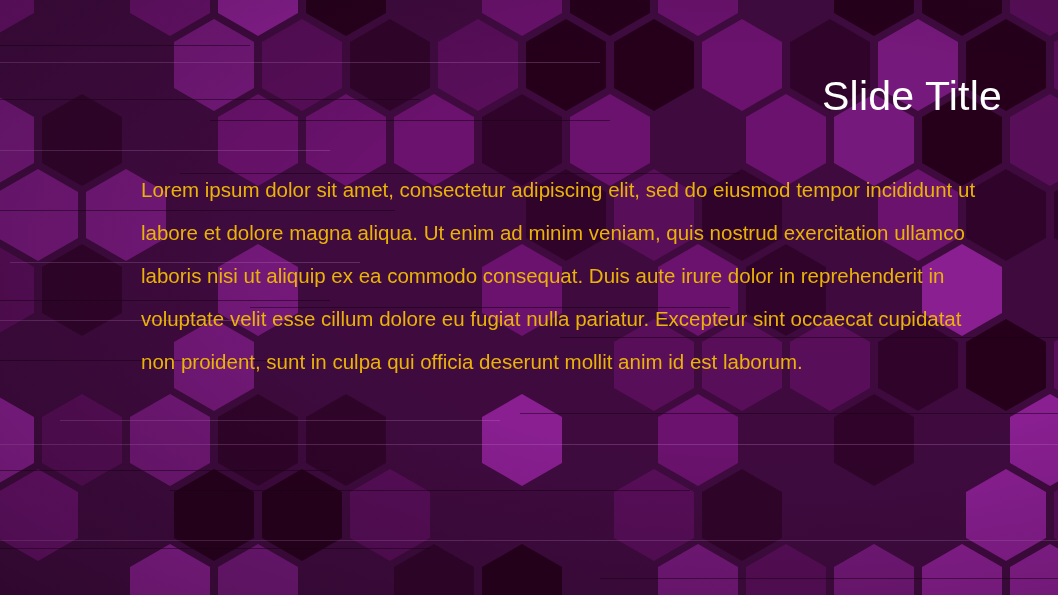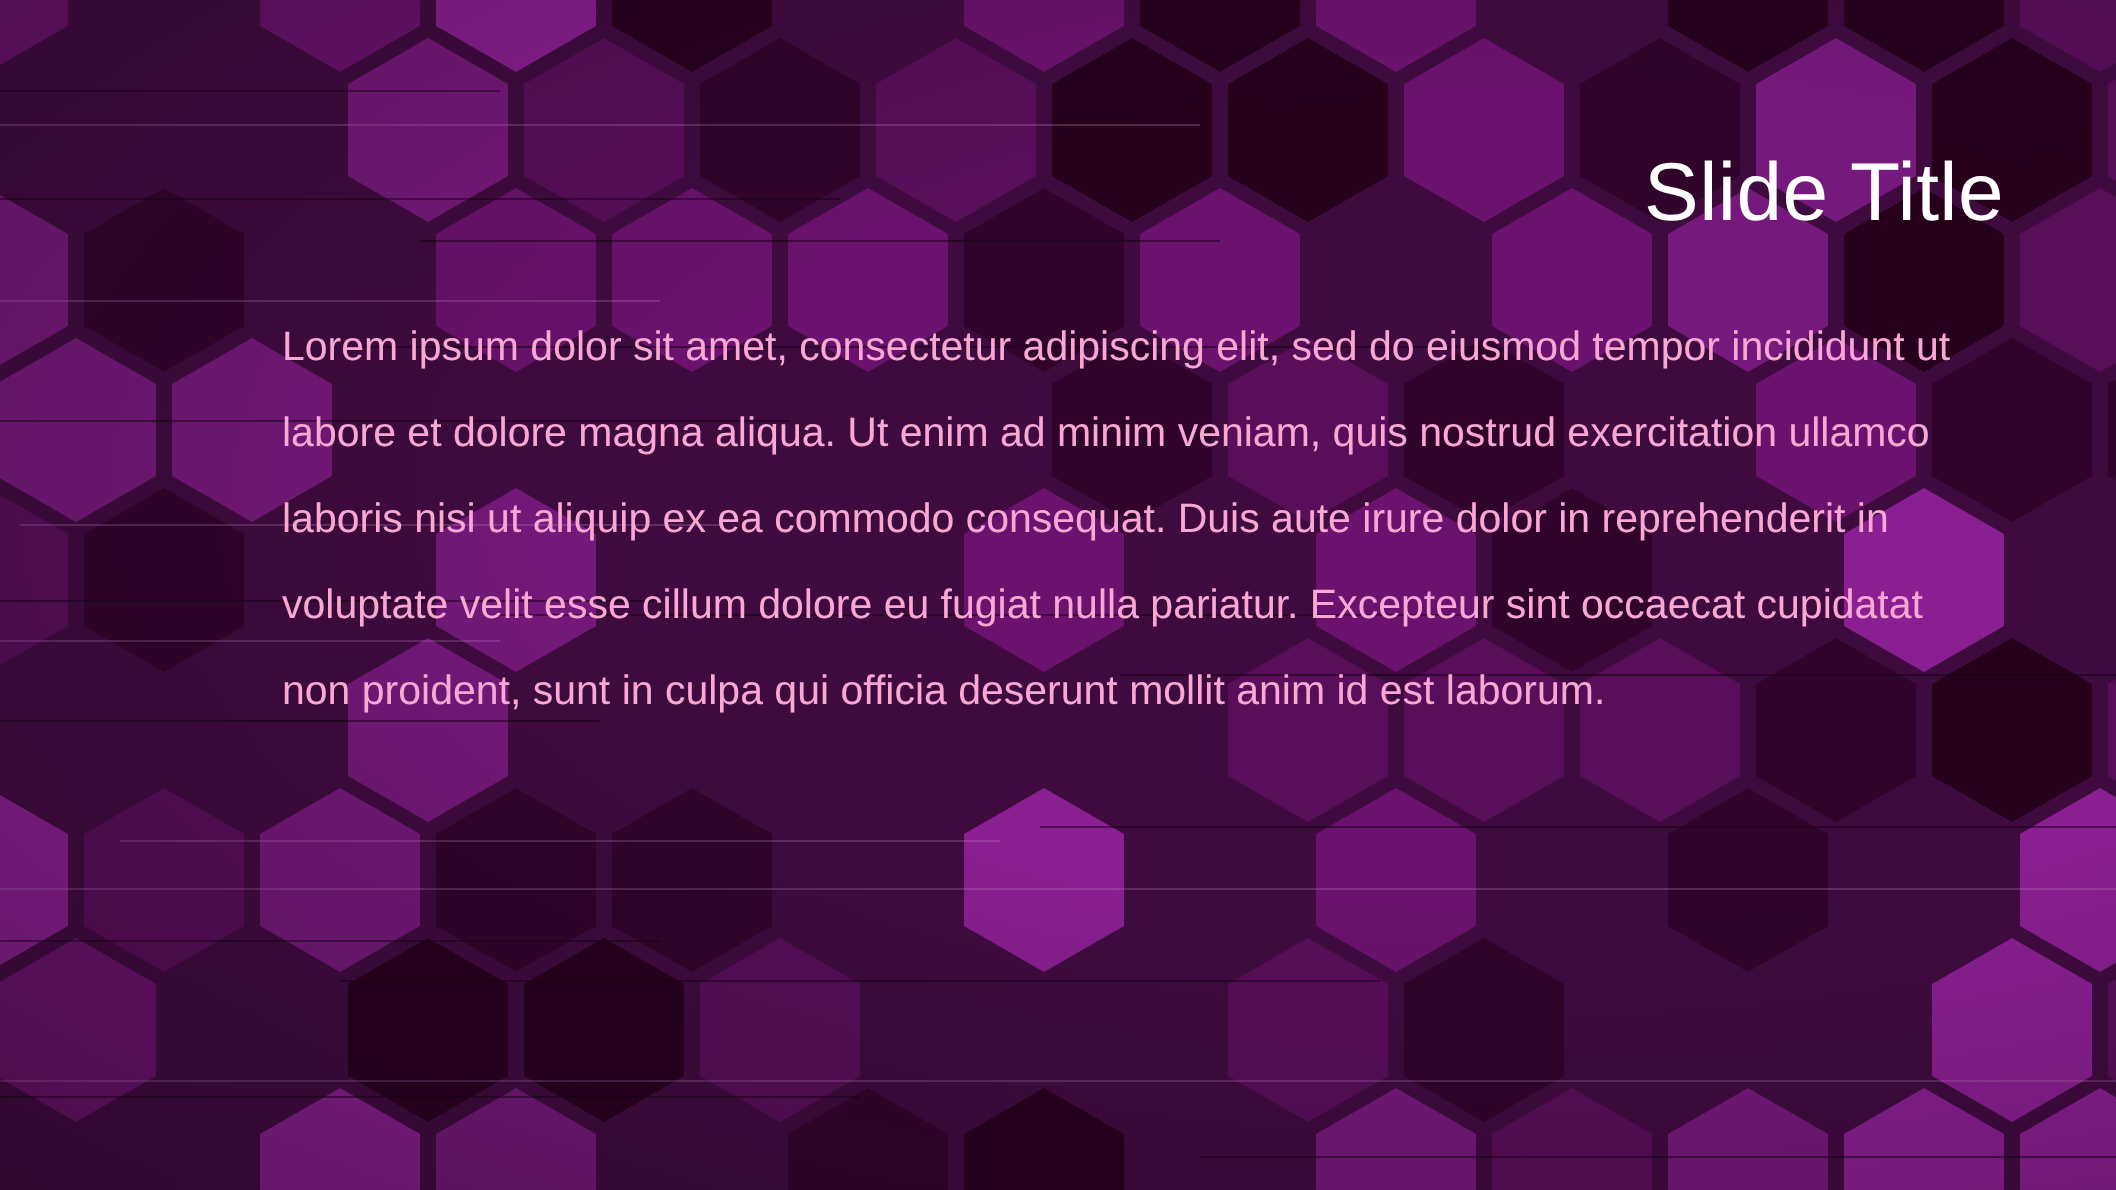--- a/index.html
+++ b/index.html
@@ -76,27 +76,27 @@
     line-height: 1.08;
     letter-spacing: 0.2px;
     color: #ffffff;
     text-align: right;
     white-space: nowrap;
   }
 
   #body-text {
     position: absolute;
     left: 141px;
-    top: 152px;
+    top: 168px;
     width: 848px;
     margin: 0;
     font-size: 20.5px;
     font-weight: 400;
     line-height: 43px;
-    color: #f9a8d4;
+    color: #eab308;
     text-align: left;
   }
 </style>
 </head>
 <body>
 
 <div id="slide">
 
   <div id="bg-layer">
     <svg id="hex-svg" viewBox="0 0 1058 595" preserveAspectRatio="none" aria-hidden="true">

